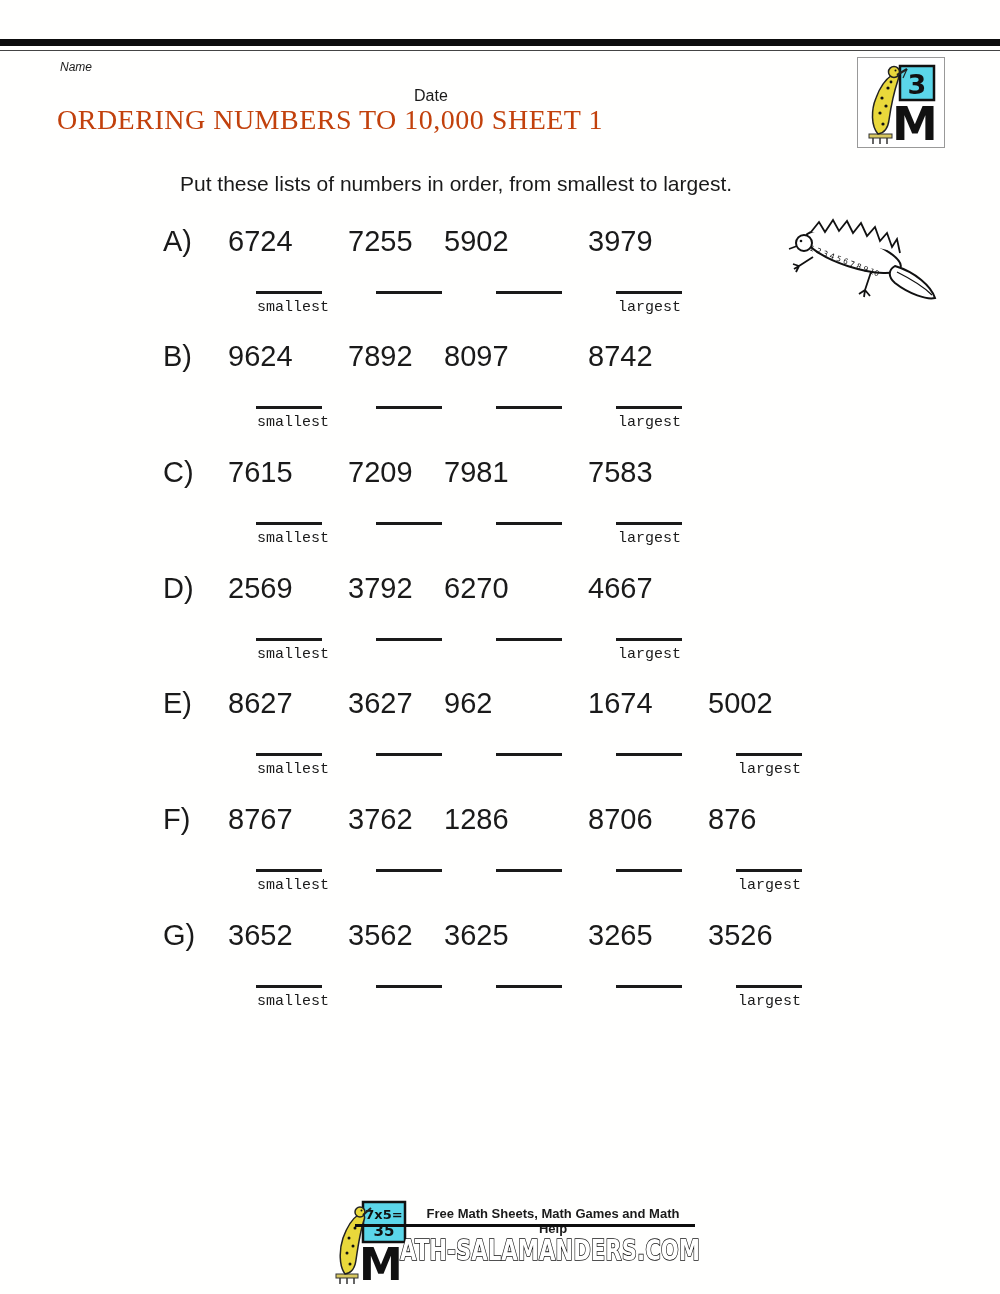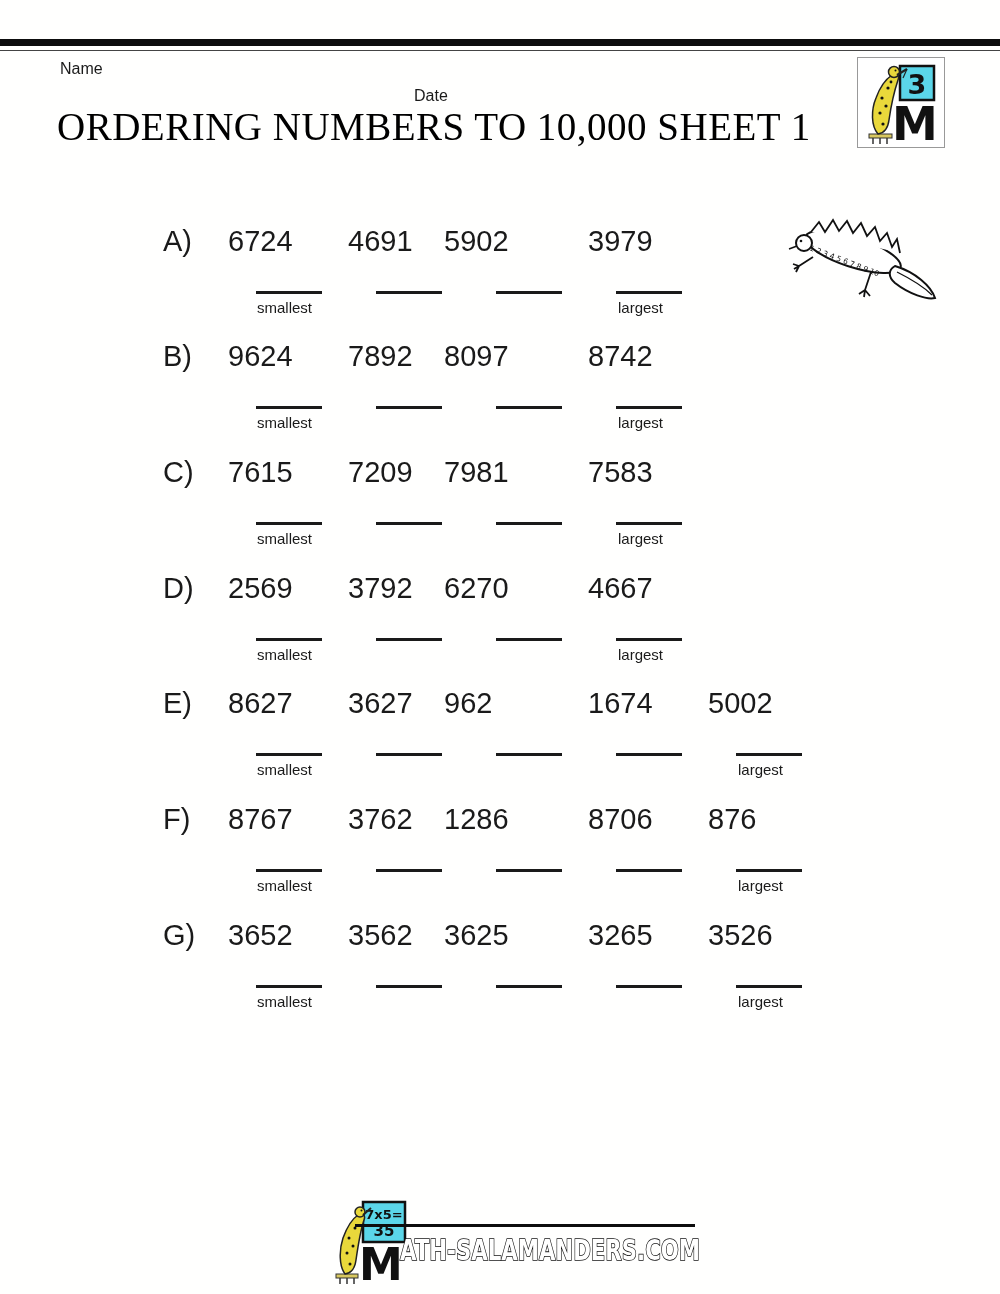--- a/index.html
+++ b/index.html
@@ -1,34 +1,34 @@
 <!DOCTYPE html>
 <html><head>
 <meta charset="utf-8">
 <style>
   html,body{margin:0;padding:0;background:#ffffff;}
   .sheet{position:relative;width:1000px;height:1294px;background:#fffffe;overflow:hidden;
          font-family:"Liberation Sans",sans-serif;color:#1a1a1a;}
   .topbar{position:absolute;left:0;top:39px;width:1000px;height:7px;background:#0d0d0d;}
   .topbar-thin{position:absolute;left:0;top:50px;width:1000px;height:1px;background:#444;}
-  .name-label{position:absolute;left:60px;top:60px;font-size:16px;}
+  .name-label{position:absolute;left:60px;top:60px;font-size:12px;font-style:italic;}
   .date-label{position:absolute;left:414px;top:60px;font-size:16px;margin-top:27px;}
   .logo-box{position:absolute;left:857px;top:57px;width:86px;height:89px;border:1px solid #999;
             background:#fff;}
   .page-title{position:absolute;left:57px;top:104px;font-family:"Liberation Serif",serif;
-              font-size:39px;color:#000000;letter-spacing:.5px;white-space:nowrap;}
+              font-size:28px;color:#c2410c;letter-spacing:.5px;white-space:nowrap;}
   .instruction{position:absolute;left:180px;top:172px;font-size:21px;}
   .newt{position:absolute;left:783px;top:210px;}
   .row{position:absolute;left:0;width:1000px;height:104px;}
   .letter{position:absolute;left:163px;top:0;font-size:29px;}
   .num{position:absolute;top:0;width:120px;text-align:left;font-size:29px;}
   .n0{left:228px}.n1{left:348px}.n2{left:444px}.n3{left:588px}.n4{left:708px}
   .blank{position:absolute;top:66px;width:66px;height:0;border-bottom:3px solid #1a1a1a;}
   .b0{left:256px}.b1{left:376px}.b2{left:496px}.b3{left:616px}.b4{left:736px}
-  .blank-label{position:absolute;top:74px;font-size:15px;}
+  .blank-label{position:absolute;top:74px;font-size:15px;font-family:Liberation Mono, monospace;}
   .lbl-small{left:257px}
   .lbl-large4{left:618px}
   .lbl-large5{left:738px}
   .rowA{top:225px}.rowB{top:340px}.rowC{top:456px}.rowD{top:572px}
   .rowE{top:687px}.rowF{top:803px}.rowG{top:919px}
   .footer-logo{position:absolute;left:330px;top:1200px;}
   .tagline{position:absolute;left:413px;top:1206px;width:280px;text-align:center;
            font-size:13px;font-weight:bold;}
   .footer-rule{position:absolute;left:355px;top:1224px;width:340px;height:3px;background:#0d0d0d;}
   .wordmark-svg{position:absolute;left:398px;top:1230px;}
@@ -59,38 +59,39 @@
       <circle cx="24" cy="40" r="1.6" fill="#111"></circle>
         <circle cx="30" cy="30" r="1.6" fill="#111"></circle>
       <circle cx="22" cy="55" r="1.6" fill="#111"></circle>
         <circle cx="28" cy="48" r="1.6" fill="#111"></circle>
       <circle cx="25" cy="66" r="1.6" fill="#111"></circle>
         <circle cx="33" cy="24" r="1.4" fill="#111"></circle>
     </svg>
   </div>
 
   <div class="page-title">ORDERING NUMBERS TO 10,000 SHEET 1</div>
+  <div class="instruction">Put these lists of numbers in order, from smallest to largest.</div>
 
   <svg class="newt" width="155" height="98" viewBox="0 0 155 98">
     <ellipse cx="70" cy="42" rx="50" ry="15" fill="#fff" stroke="#111" stroke-width="2" transform="rotate(18 70 42)"></ellipse>
     <path d="M28,22 L36,12 L42,22 L50,10 L56,21 L64,11 L70,23 L78,13 L84,26 L92,17 L97,31 L104,23 L109,37 L114,29 L117,43" fill="#fff" stroke="#111" stroke-width="1.8"></path>
     <circle cx="21" cy="33" r="8" fill="#fff" stroke="#111" stroke-width="2"></circle>
     <circle cx="18" cy="31" r="1.3" fill="#111"></circle>
     <path d="M14,36 L6,39" stroke="#111" stroke-width="1.5"></path>
     <path d="M30,47 L16,56 M16,56 L10,54 M16,56 L11,59 M16,56 L13,62" fill="none" stroke="#111" stroke-width="1.8"></path>
     <path d="M88,62 L82,80 M82,80 L76,84 M82,80 L81,87 M82,80 L87,86" fill="none" stroke="#111" stroke-width="1.8"></path>
     <path d="M112,56 C132,62 148,76 152,88 C144,90 126,84 112,73 C105,67 105,60 112,56 Z" fill="#fff" stroke="#111" stroke-width="2"></path>
     <path d="M114,62 C130,70 142,78 149,85" fill="none" stroke="#111" stroke-width="1.3"></path>
     <text x="26" y="40" font-family="DejaVu Sans, sans-serif" font-size="7.5" fill="#111" transform="rotate(21 26 40)">1 2 3 4 5 6 7 8 9 10</text>
   </svg>
 
   <div class="row rowA">
     <div class="letter">A)</div>
     <div class="num n0">6724</div>
-    <div class="num n1">4691</div>
+    <div class="num n1">7255</div>
     <div class="num n2">5902</div>
     <div class="num n3">3979</div>
     <div class="blank b0"></div>
     <div class="blank b1"></div>
     <div class="blank b2"></div>
     <div class="blank b3"></div>
     <div class="blank-label lbl-small">smallest</div>
     <div class="blank-label lbl-large4">largest</div>
   </div>
 
@@ -195,19 +196,20 @@
     <circle cx="30" cy="12" r="5" fill="#e9d83b" stroke="#222" stroke-width="1.5"></circle>
     <circle cx="31.5" cy="10.5" r="1" fill="#111"></circle>
     <line x1="33" y1="15" x2="41" y2="8" stroke="#222" stroke-width="2"></line>
     <circle cx="19" cy="38" r="1.5" fill="#111"></circle>
       <circle cx="25" cy="28" r="1.5" fill="#111"></circle>
     <circle cx="17" cy="53" r="1.5" fill="#111"></circle>
       <circle cx="23" cy="46" r="1.5" fill="#111"></circle>
     <circle cx="20" cy="64" r="1.5" fill="#111"></circle>
   </svg>
 
+  <div class="tagline">Free Math Sheets, Math Games and Math Help</div>
   <div class="footer-rule"></div>
 
   <svg class="wordmark-svg" width="305" height="40" viewBox="0 0 305 40">
     <text x="2" y="30" font-family="DejaVu Sans, sans-serif" font-size="28" font-weight="900" fill="#ffffff" stroke="#111" stroke-width="1.6" paint-order="stroke" textLength="300" lengthAdjust="spacingAndGlyphs">ATH-SALAMANDERS.COM</text>
   </svg>
 
 </div>
 
 </body></html>

